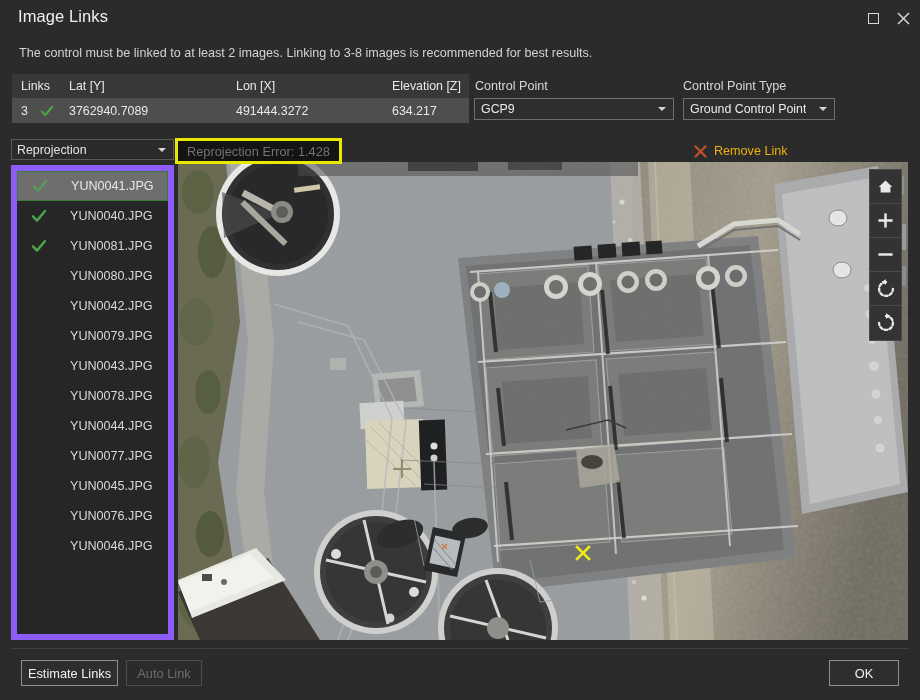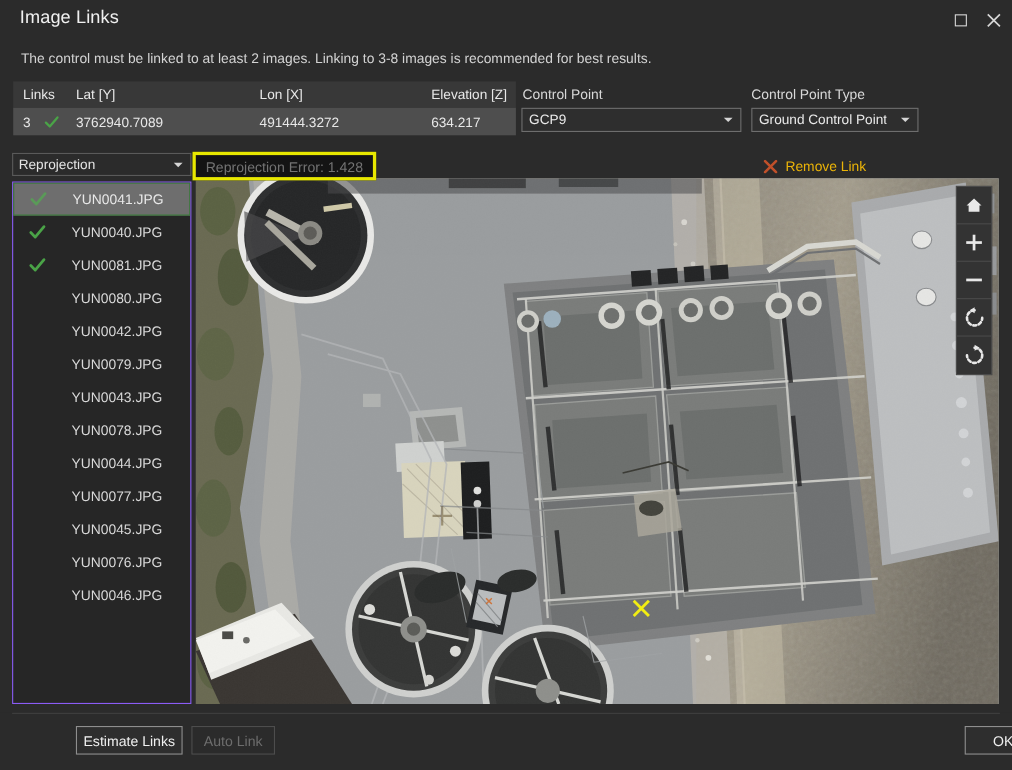--- a/index.html
+++ b/index.html
@@ -113,21 +113,21 @@
     font-size: 12.6px; color: #eab308; white-space: nowrap; text-align: right;
   }
   #btn-remove-link { left: 694px; }
   #btn-clear-link  { left: 817px; margin-top: 45px; }
   .linkbtn .lbl { margin-left: 7px; }
 
   
   #imglist {
     position: absolute; left: 11px; top: 165px;
     width: 163px; height: 475px;
-    background: #262626; border: 1px solid #8b5cf6;
+    background: #262626; border: 6px solid #8b5cf6;
     overflow: hidden;
   }
   .ili {
     position: relative; height: 30px;
     display: flex; align-items: center;
     cursor: pointer;
   }
   .ili .nm {
     position: absolute; left: 53px;
     font-size: 12.6px; color: #d9d9d9; white-space: nowrap;
@@ -191,21 +191,20 @@
     position: absolute; left: 11px; top: 0px; width: 898px; height: 1px;
     background: #404040;
   }
   .fbtn {
     position: absolute; top: 12px; height: 26px;
     display: flex; align-items: center; justify-content: center;
     font-size: 12.8px;
     border: 1px solid #8e8e8e;
     background: #2e2e2e; color: #f0f0f0;
     cursor: pointer;
-    margin-left: 48px;
   }
   #btn-estimate { left: 21px;  width: 97px; }
   #btn-autolink { left: 126px; width: 76px; border-color: #4d4d4d; color: #6d6d6d; background: #2b2b2b; cursor: default; }
   #btn-ok       { left: 829px; width: 70px; }
 </style>
 </head>
 <body>
 
 <div id="app">
 

